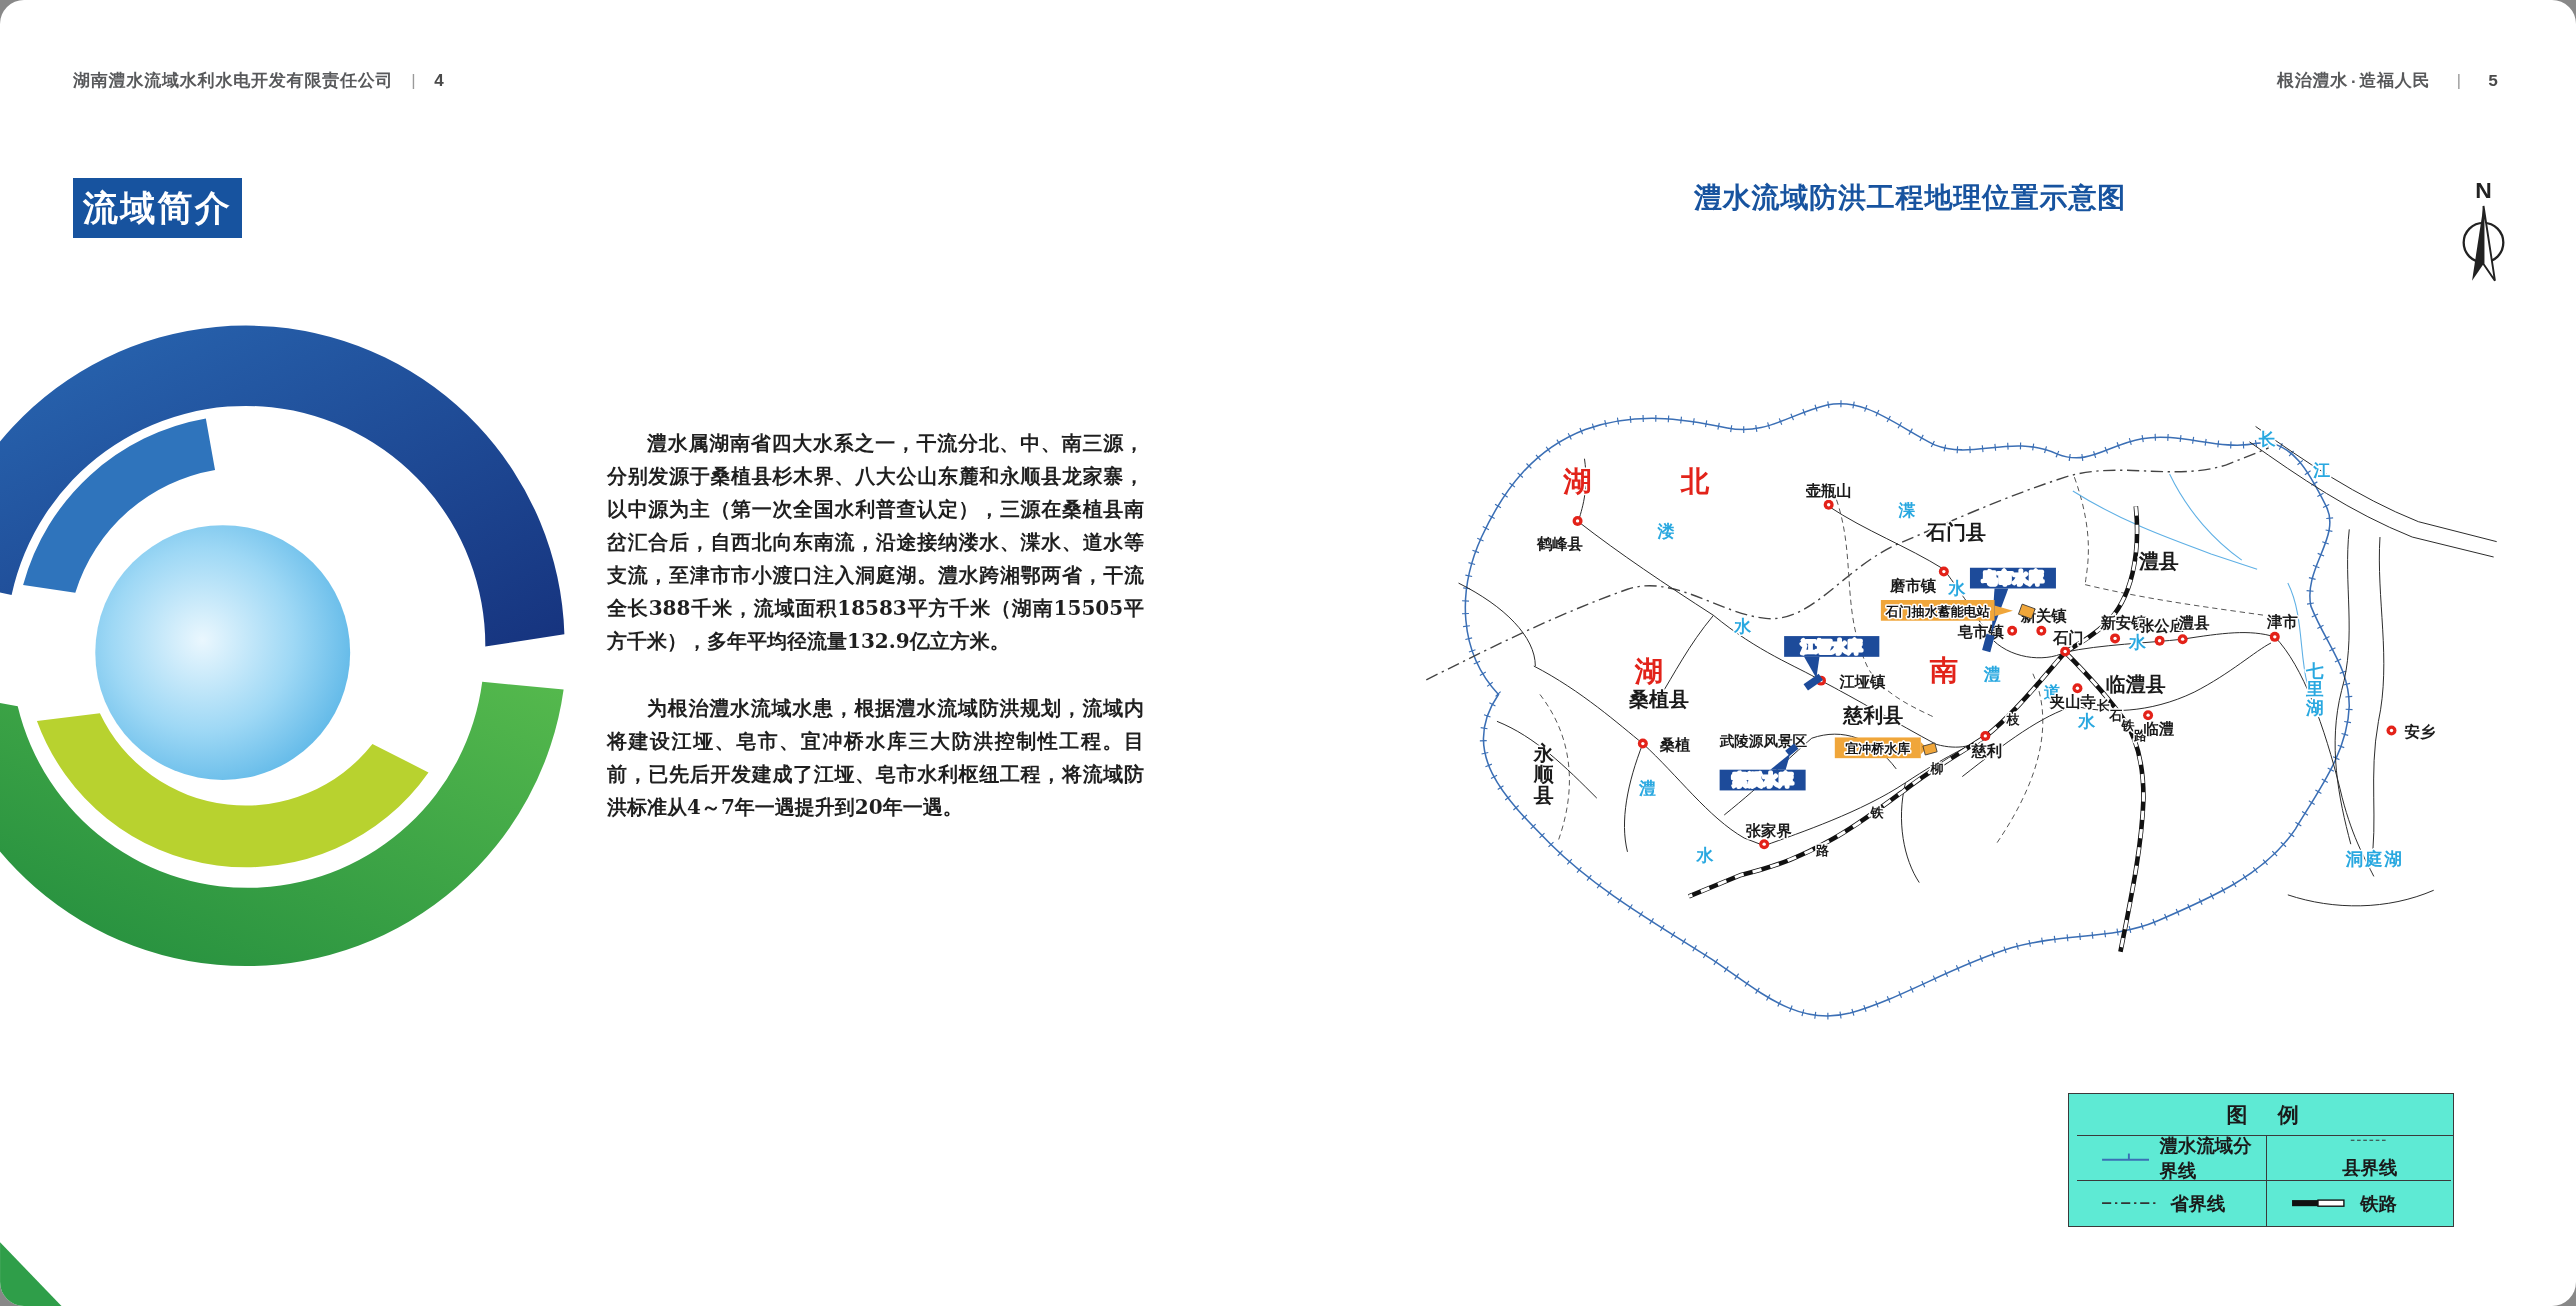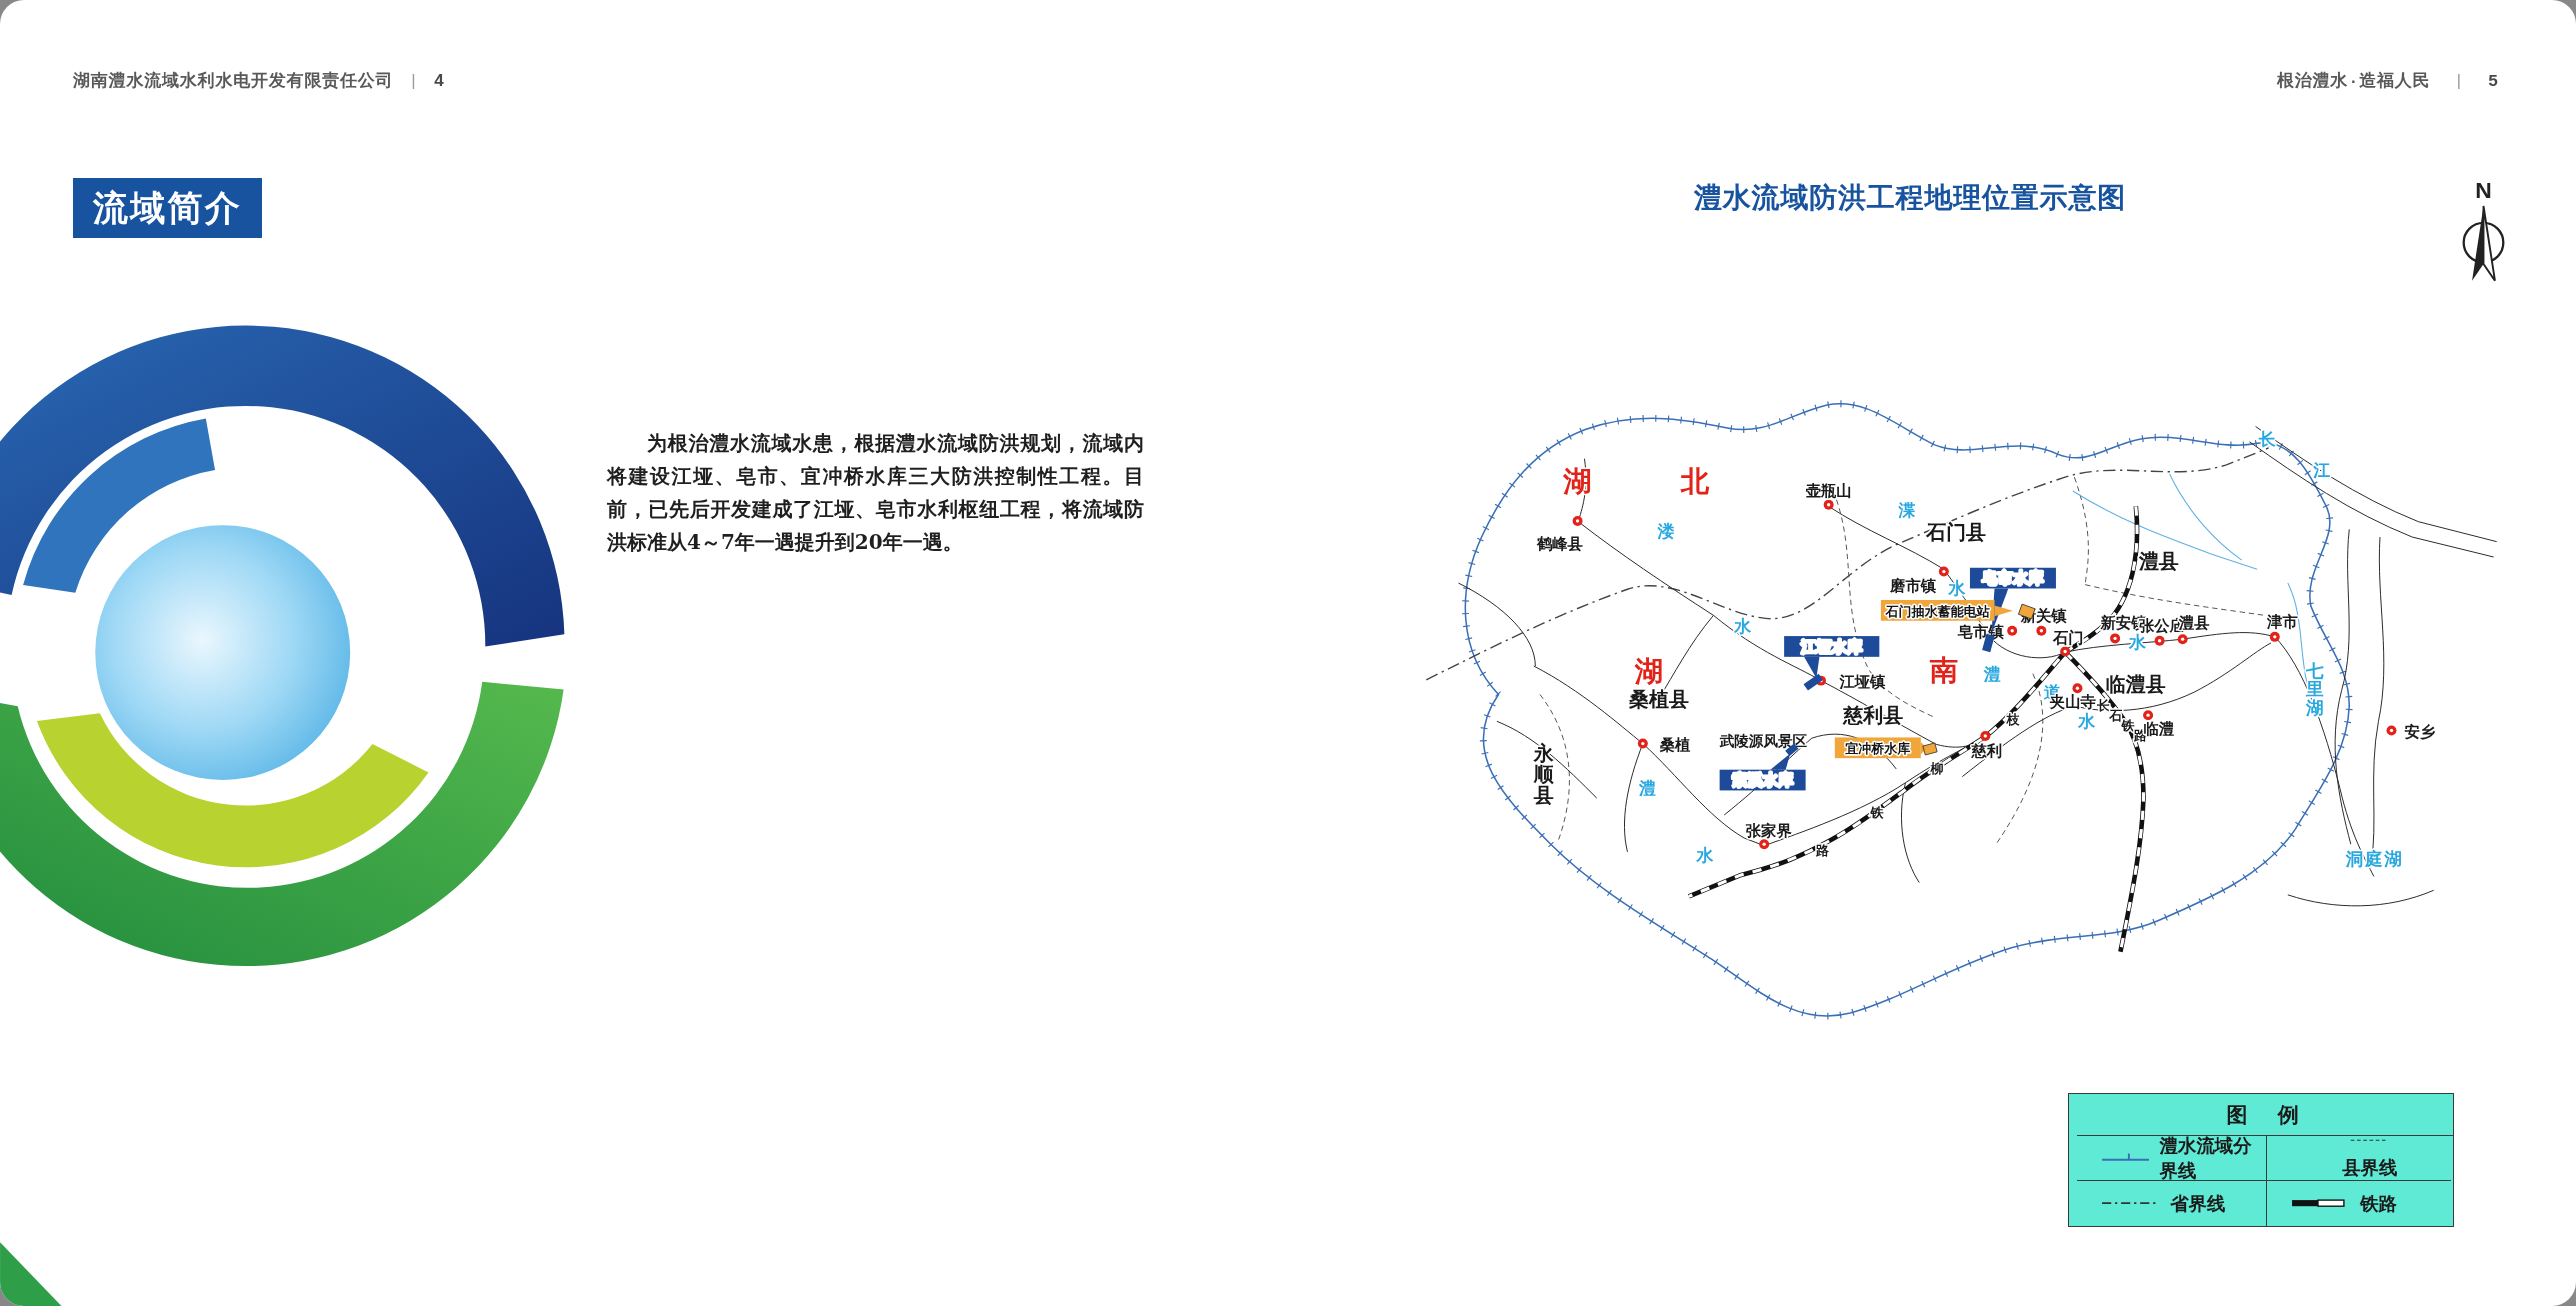--- a/index.html
+++ b/index.html
@@ -6,21 +6,21 @@
   #spread{position:relative;width:2576px;height:1306px;background:#ffffff;overflow:hidden;
           font-family:"Liberation Sans","DejaVu Sans",sans-serif;border-radius:24px;}
   .abs{position:absolute;}
 
   
   .pg-header{top:69px;font-size:17px;font-weight:bold;color:#58595b;letter-spacing:0.8px;white-space:nowrap;}
   .hdr-sep{color:#9a9a9a;font-weight:400;margin:0 12.3px;}
   .hdr-num{color:#4a4a4a;}
 
   
-  #section-title{left:73px;top:178px;width:189px;height:60px;background:#17539f;color:#fff;
+  #section-title{left:73px;top:178px;width:169px;height:60px;background:#17539f;color:#fff;
       font-size:35px;font-weight:bold;display:flex;align-items:center;justify-content:center;letter-spacing:2.3px;}
   #body-text{left:607px;top:427px;width:537px;color:#1f1f1f;
       font-family:"DejaVu Serif","Liberation Serif",serif;font-weight:700;
       font-size:20px;line-height:33px;text-align:justify;}
   #body-text p{margin:0 0 34px 0;text-indent:2em;}
 
   
   #map-title{left:1694px;top:179px;width:361px;text-align:left;color:#17539f;
       font-size:28px;font-weight:bold;letter-spacing:0.8px;white-space:nowrap;}
   #map-svg{left:1424px;top:322px;}
@@ -93,20 +93,21 @@
     </defs>
     <path d="M -86,754 A 415,415 0 0 1 735,826 L 632,842 A 312,312 0 0 0 15,775 Z" fill="url(#blueGrad)"></path>
     <path d="M 30,762 A 300,300 0 0 1 268,545 L 280,612 A 232,232 0 0 0 98,772 Z" fill="#2f74bc"></path>
     <path d="M -94,898 A 418,418 0 0 0 734,898 L 628,888 A 308,308 0 0 1 23,920 Z" fill="url(#greenGrad)"></path>
     <path d="M 48,939 A 290,290 0 0 0 558,1006 L 485,969 A 210,210 0 0 1 130,929 Z" fill="#b8d22f"></path>
     <circle cx="290" cy="850" r="166" fill="url(#discGrad)"></circle>
     <polygon points="0,1618 80,1701 0,1701" fill="#2f9e49"></polygon>
   </svg>
 
   <div class="abs" id="body-text">
+    <p>澧水属湖南省四大水系之一，干流分北、中、南三源，分别发源于桑植县杉木界、八大公山东麓和永顺县龙家寨，以中源为主（第一次全国水利普查认定），三源在桑植县南岔汇合后，自西北向东南流，沿途接纳溇水、渫水、道水等支流，至津市市小渡口注入洞庭湖。澧水跨湘鄂两省，干流全长388千米，流域面积18583平方千米（湖南15505平方千米），多年平均径流量132.9亿立方米。</p>
     <p>为根治澧水流域水患，根据澧水流域防洪规划，流域内将建设江垭、皂市、宜冲桥水库三大防洪控制性工程。目前，已先后开发建成了江垭、皂市水利枢纽工程，将流域防洪标准从4～7年一遇提升到20年一遇。</p>
   </div>
 
   <div class="abs pg-header" style="right:77px;font-family:Liberation Mono, monospace;">
     <span>根治澧水·造福人民</span>
     <span class="hdr-sep">|</span>
     <span class="hdr-num">5</span>
   </div>
 
   <div class="abs" id="map-title">澧水流域防洪工程地理位置示意图</div>

